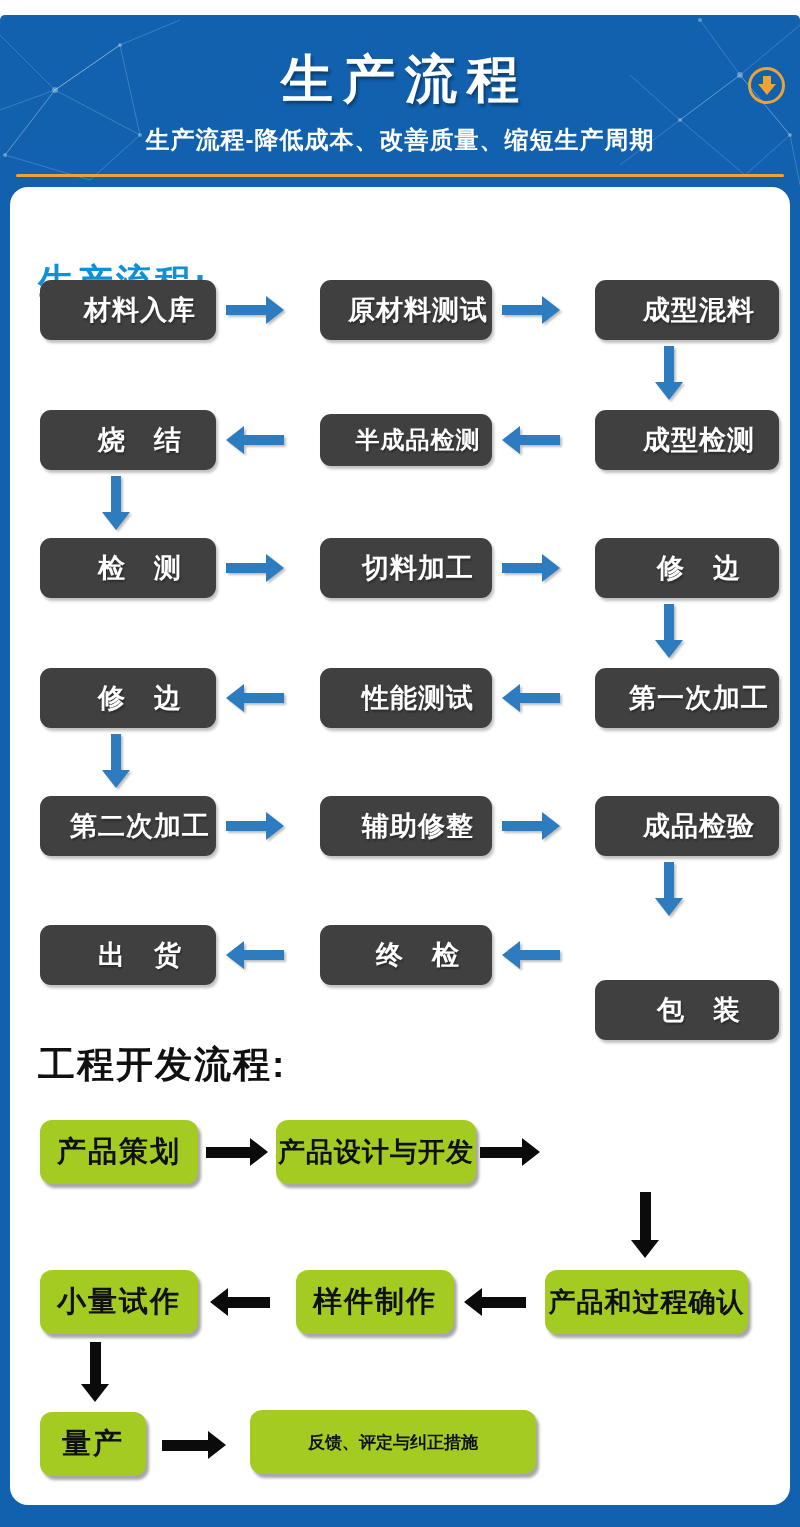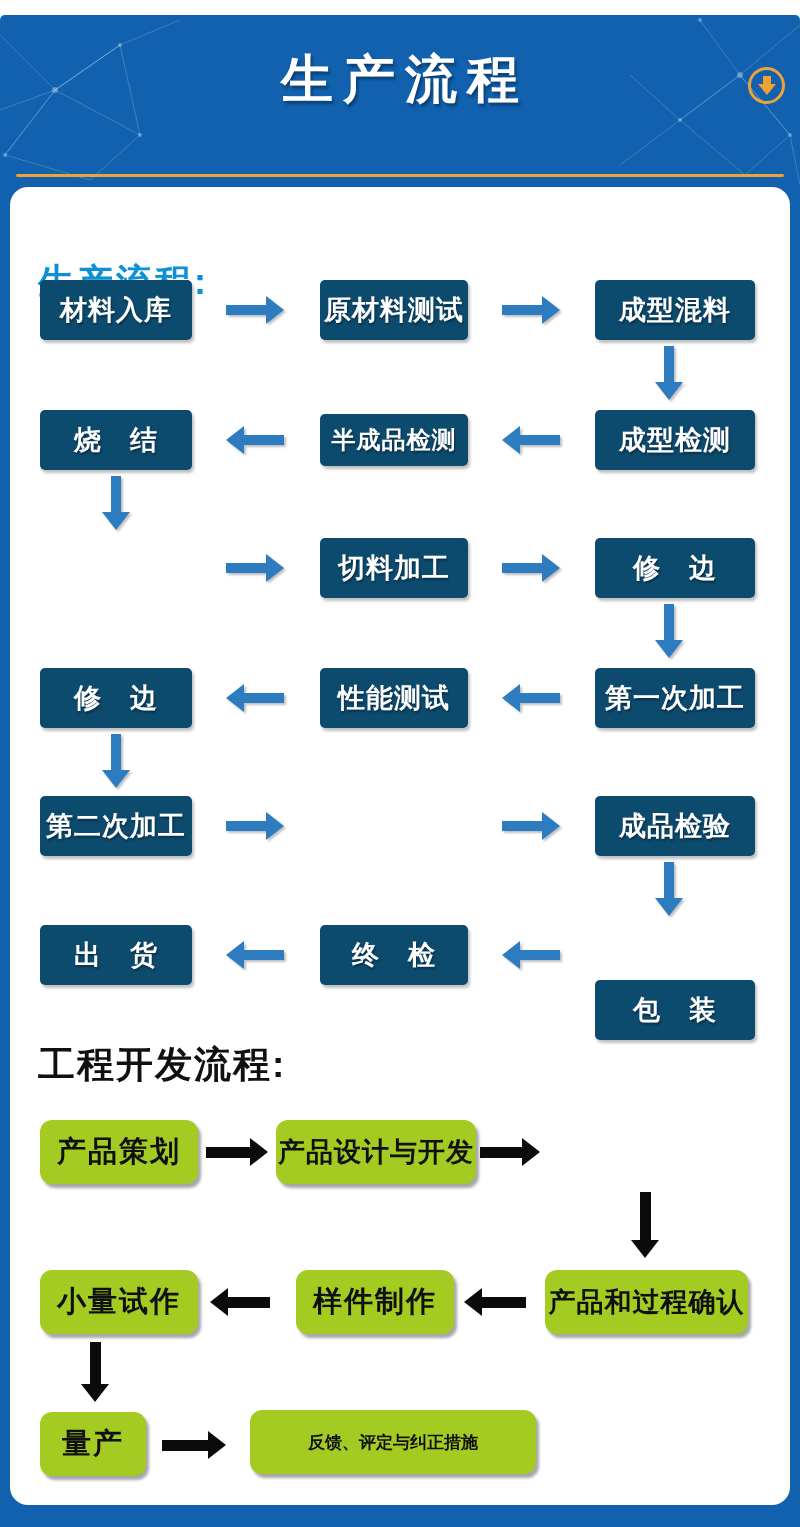--- a/index.html
+++ b/index.html
@@ -15,23 +15,23 @@
          font-size:24px;font-weight:bold;letter-spacing:1px;}
   .scroll-icon{position:absolute;left:748px;top:67px;width:37px;height:37px;box-sizing:border-box;
          border:3px solid #e8a33d;border-radius:50%;background:transparent;cursor:pointer;}
   .scroll-icon::before{content:"";position:absolute;left:50%;top:6px;margin-left:-4px;width:8px;height:10px;background:#f0a232;}
   .scroll-icon::after{content:"";position:absolute;left:50%;top:14px;margin-left:-9px;width:0;height:0;
          border-left:9px solid transparent;border-right:9px solid transparent;border-top:11px solid #f0a232;}
   .card{position:absolute;left:10px;top:187px;width:780px;height:1318px;background:#ffffff;border-radius:18px;}
   .h-prod{position:absolute;left:38px;top:212px;font-size:36px;font-weight:bold;color:#0d90d6;letter-spacing:3px;margin-top:46px;}
   .h-eng{position:absolute;left:38px;top:1040px;font-size:37px;font-weight:bold;color:#101010;letter-spacing:2px;}
 
-  .fbox{position:absolute;height:60px;background:#0c4a6e;border-radius:5px;color:#ffffff;
+  .fbox{position:absolute;height:60px;background:#404040;border-radius:11px;color:#ffffff;
         display:flex;align-items:center;justify-content:center;font-weight:bold;font-size:27px;
-        letter-spacing:1px;box-shadow:2px 3px 3px rgba(0,0,0,.25);text-shadow:1px 2px 2px rgba(0,0,0,.35);}
+        letter-spacing:1px;box-shadow:2px 3px 3px rgba(0,0,0,.25);text-shadow:1px 2px 2px rgba(0,0,0,.35);padding-left:24px;}
   .c1{left:40px;width:152px}.c2{left:320px;width:148px}.c3{left:595px;width:160px}
   .sm{font-size:24px;height:52px;}
   .gbox{position:absolute;height:64px;background:#a4cb22;border-radius:12px;color:#101010;
         display:flex;align-items:center;justify-content:center;font-weight:bold;font-size:29px;
         letter-spacing:2px;box-shadow:3px 4px 3px rgba(0,0,0,.35);}
   .g7{font-size:27px;letter-spacing:1px;}
   .g10{font-size:17px;letter-spacing:0;}
 
   .arr{position:absolute;}
   .blue{--ac:#2e7cc0;filter:drop-shadow(2px 2px 1px rgba(0,0,0,.25));}
@@ -70,20 +70,21 @@
       <circle cx="5" cy="140" r="2"></circle>
         <circle cx="140" cy="120" r="2"></circle>
       <circle cx="740" cy="60" r="3"></circle>
         <circle cx="680" cy="105" r="2"></circle>
       <circle cx="790" cy="120" r="2"></circle>
         <circle cx="700" cy="5" r="2"></circle>
     </g>
   </svg>
 
   <div class="title">生产流程</div>
+  <div class="subtitle">生产流程-降低成本、改善质量、缩短生产周期</div>
   <div class="scroll-icon"></div>
   <div class="gold-line"></div>
 
   <div class="card"></div>
 
   <div class="h-prod">生产流程:</div>
 
   <div class="fbox c1" style="top:280px">材料入库</div>
   <div class="arr arr-r blue" style="left:226px;top:296px;width:58px;height:28px"></div>
   <div class="fbox c2" style="top:280px">原材料测试</div>
@@ -91,35 +92,37 @@
   <div class="fbox c3" style="top:280px">成型混料</div>
   <div class="arr arr-d blue" style="left:654px;top:346px;width:30px;height:54px"></div>
 
   <div class="fbox c1" style="top:410px">烧　结</div>
   <div class="arr arr-l blue" style="left:226px;top:426px;width:58px;height:28px"></div>
   <div class="fbox c2 sm" style="top:414px">半成品检测</div>
   <div class="arr arr-l blue" style="left:502px;top:426px;width:58px;height:28px"></div>
   <div class="fbox c3" style="top:410px">成型检测</div>
   <div class="arr arr-d blue" style="left:101px;top:476px;width:30px;height:54px"></div>
 
+  <div class="fbox c1" style="top:538px">检　测</div>
   <div class="arr arr-r blue" style="left:226px;top:554px;width:58px;height:28px"></div>
   <div class="fbox c2" style="top:538px">切料加工</div>
   <div class="arr arr-r blue" style="left:502px;top:554px;width:58px;height:28px"></div>
   <div class="fbox c3" style="top:538px">修　边</div>
   <div class="arr arr-d blue" style="left:654px;top:604px;width:30px;height:54px"></div>
 
   <div class="fbox c1" style="top:668px">修　边</div>
   <div class="arr arr-l blue" style="left:226px;top:684px;width:58px;height:28px"></div>
   <div class="fbox c2" style="top:668px">性能测试</div>
   <div class="arr arr-l blue" style="left:502px;top:684px;width:58px;height:28px"></div>
   <div class="fbox c3" style="top:668px">第一次加工</div>
   <div class="arr arr-d blue" style="left:101px;top:734px;width:30px;height:54px"></div>
 
   <div class="fbox c1" style="top:796px">第二次加工</div>
   <div class="arr arr-r blue" style="left:226px;top:812px;width:58px;height:28px"></div>
+  <div class="fbox c2" style="top:796px">辅助修整</div>
   <div class="arr arr-r blue" style="left:502px;top:812px;width:58px;height:28px"></div>
   <div class="fbox c3" style="top:796px">成品检验</div>
   <div class="arr arr-d blue" style="left:654px;top:862px;width:30px;height:54px"></div>
 
   <div class="fbox c1" style="top:925px">出　货</div>
   <div class="arr arr-l blue" style="left:226px;top:941px;width:58px;height:28px"></div>
   <div class="fbox c2" style="top:925px">终　检</div>
   <div class="arr arr-l blue" style="left:502px;top:941px;width:58px;height:28px"></div>
   <div class="fbox c3" style="top:980px">包　装</div>
 

